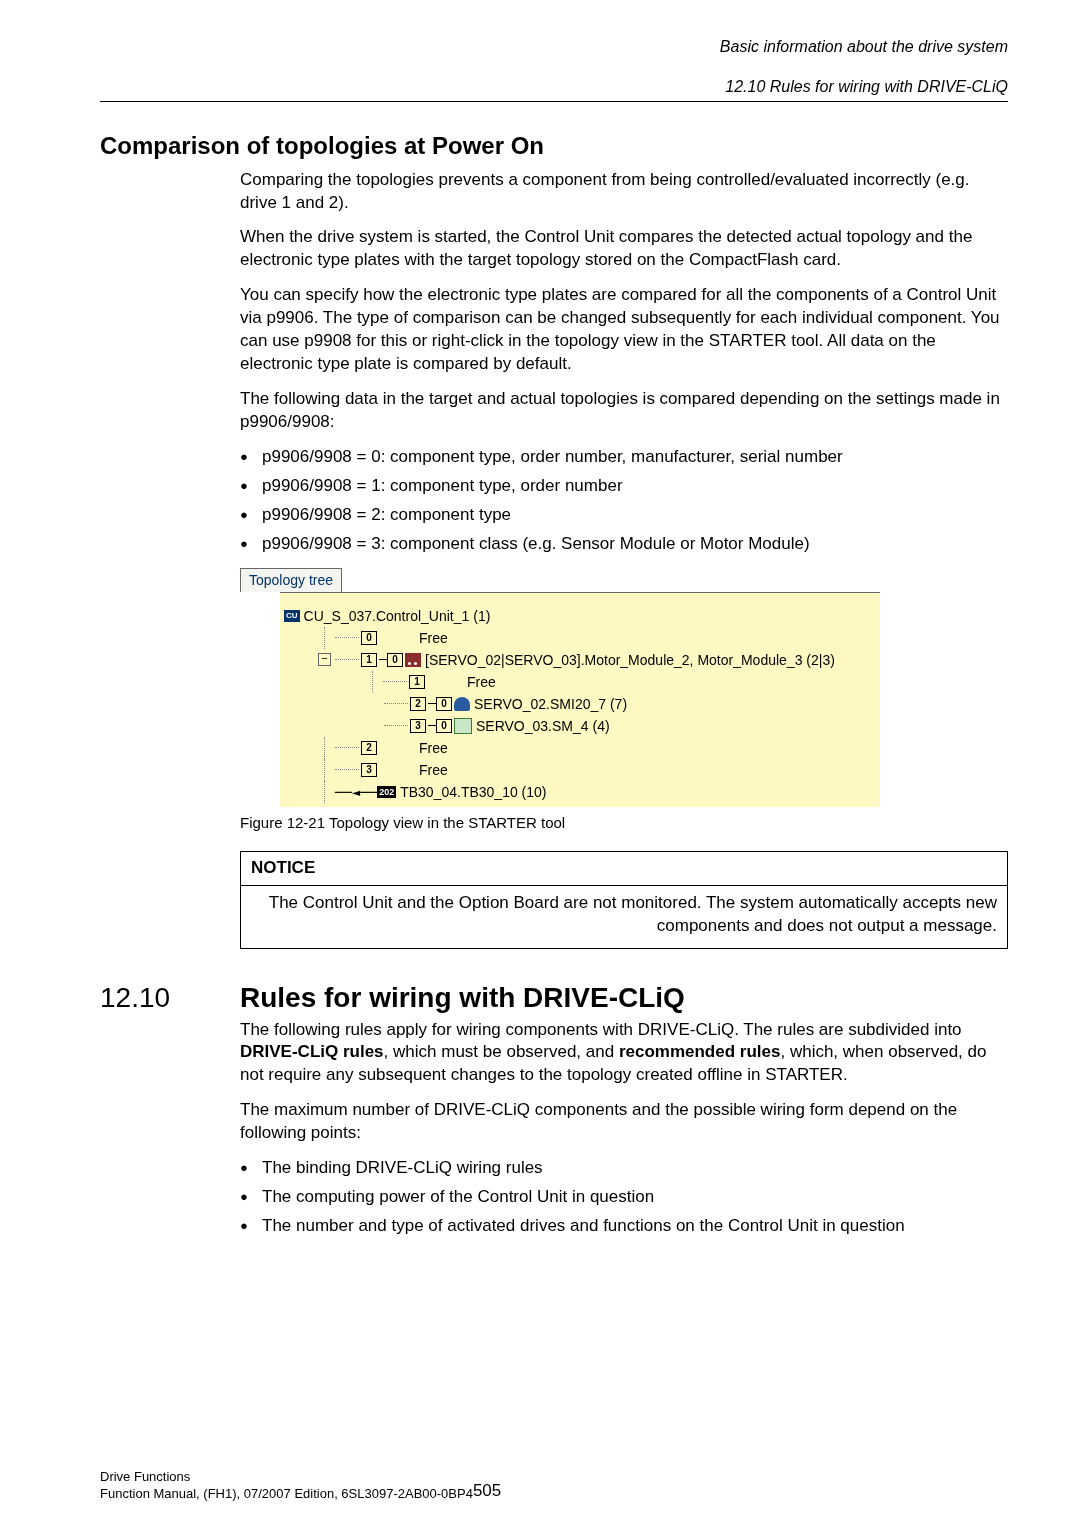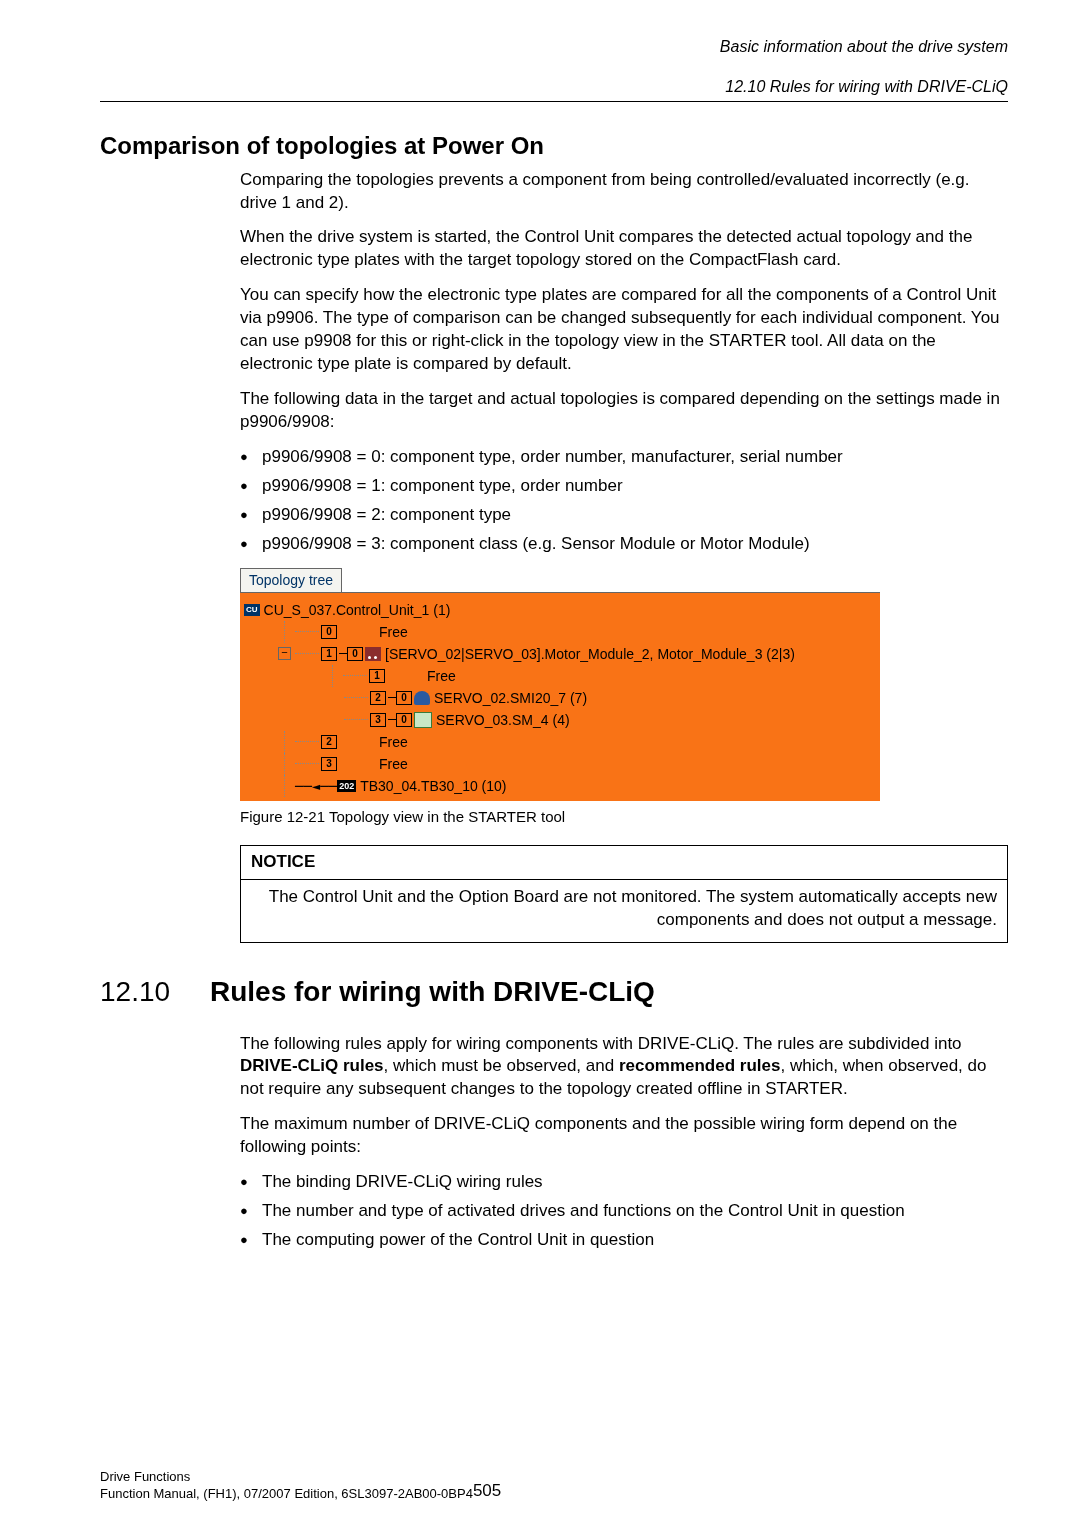--- a/index.html
+++ b/index.html
@@ -72,25 +72,26 @@
     display: inline-block;
     border: 1px solid #666;
     border-bottom: none;
     padding: 2px 8px;
     font-size: 14px;
     color: #003366;
     background: #f4f4f0;
   }
   .topo-body {
     border-top: 1px solid #666;
-    padding: 6px 4px 4px 4px;
+    padding: 12px 4px 4px 4px;
     font-family: Tahoma, Arial, sans-serif;
     font-size: 14px;
     line-height: 22px;
-    background: #f97316;
+    background: #fef9c3;
+    margin-left: 40px;
   }
   .tree-row {
     white-space: nowrap;
     display: flex;
     align-items: center;
   }
   .pad0 { padding-left: 0; }
   .pad1 { padding-left: 40px; }
   .pad2 { padding-left: 34px; }
   .pad3 { padding-left: 88px; }
@@ -195,21 +196,22 @@
   .notice-body {
     padding: 6px 10px 10px 10px;
     text-align: right;
   }
 
   
   .sec-row {
     display: flex;
     flex-direction: row;
     align-items: baseline;
-    margin-bottom: 22px;
+    gap: 30px;
+    margin-bottom: 2px;
   }
   .sec-num {
     font-size: 28px;
     font-weight: normal;
     min-width: 110px;
   }
   .sec-title {
     font-size: 28px;
     font-weight: bold;
   }
@@ -343,22 +345,22 @@
     <div class="sec-title">Rules for wiring with DRIVE-CLiQ</div>
   </div>
 
   <div class="body-indent">
     <div class="para">
       <span>The following rules apply for wiring components with DRIVE-CLiQ. The rules are subdivided into </span><b class="inline">DRIVE-CLiQ rules</b><span>, which must be observed, and </span><b class="inline">recommended rules</b><span>, which, when observed, do not require any subsequent changes to the topology created offline in STARTER.</span>
     </div>
     <div class="para">The maximum number of DRIVE-CLiQ components and the possible wiring form depend on the following points:</div>
     <ul class="bullets">
       <li>The binding DRIVE-CLiQ wiring rules</li>
+      <li>The computing power of the Control Unit in question</li>
       <li>The number and type of activated drives and functions on the Control Unit in question</li>
-      <li>The computing power of the Control Unit in question</li>
     </ul>
   </div>
 
   <div class="footer">
     <div>
       <div>Drive Functions</div>
       <div>Function Manual, (FH1), 07/2007 Edition, 6SL3097-2AB00-0BP4</div>
     </div>
     <div style="font-size:17px;">505</div>
   </div>

